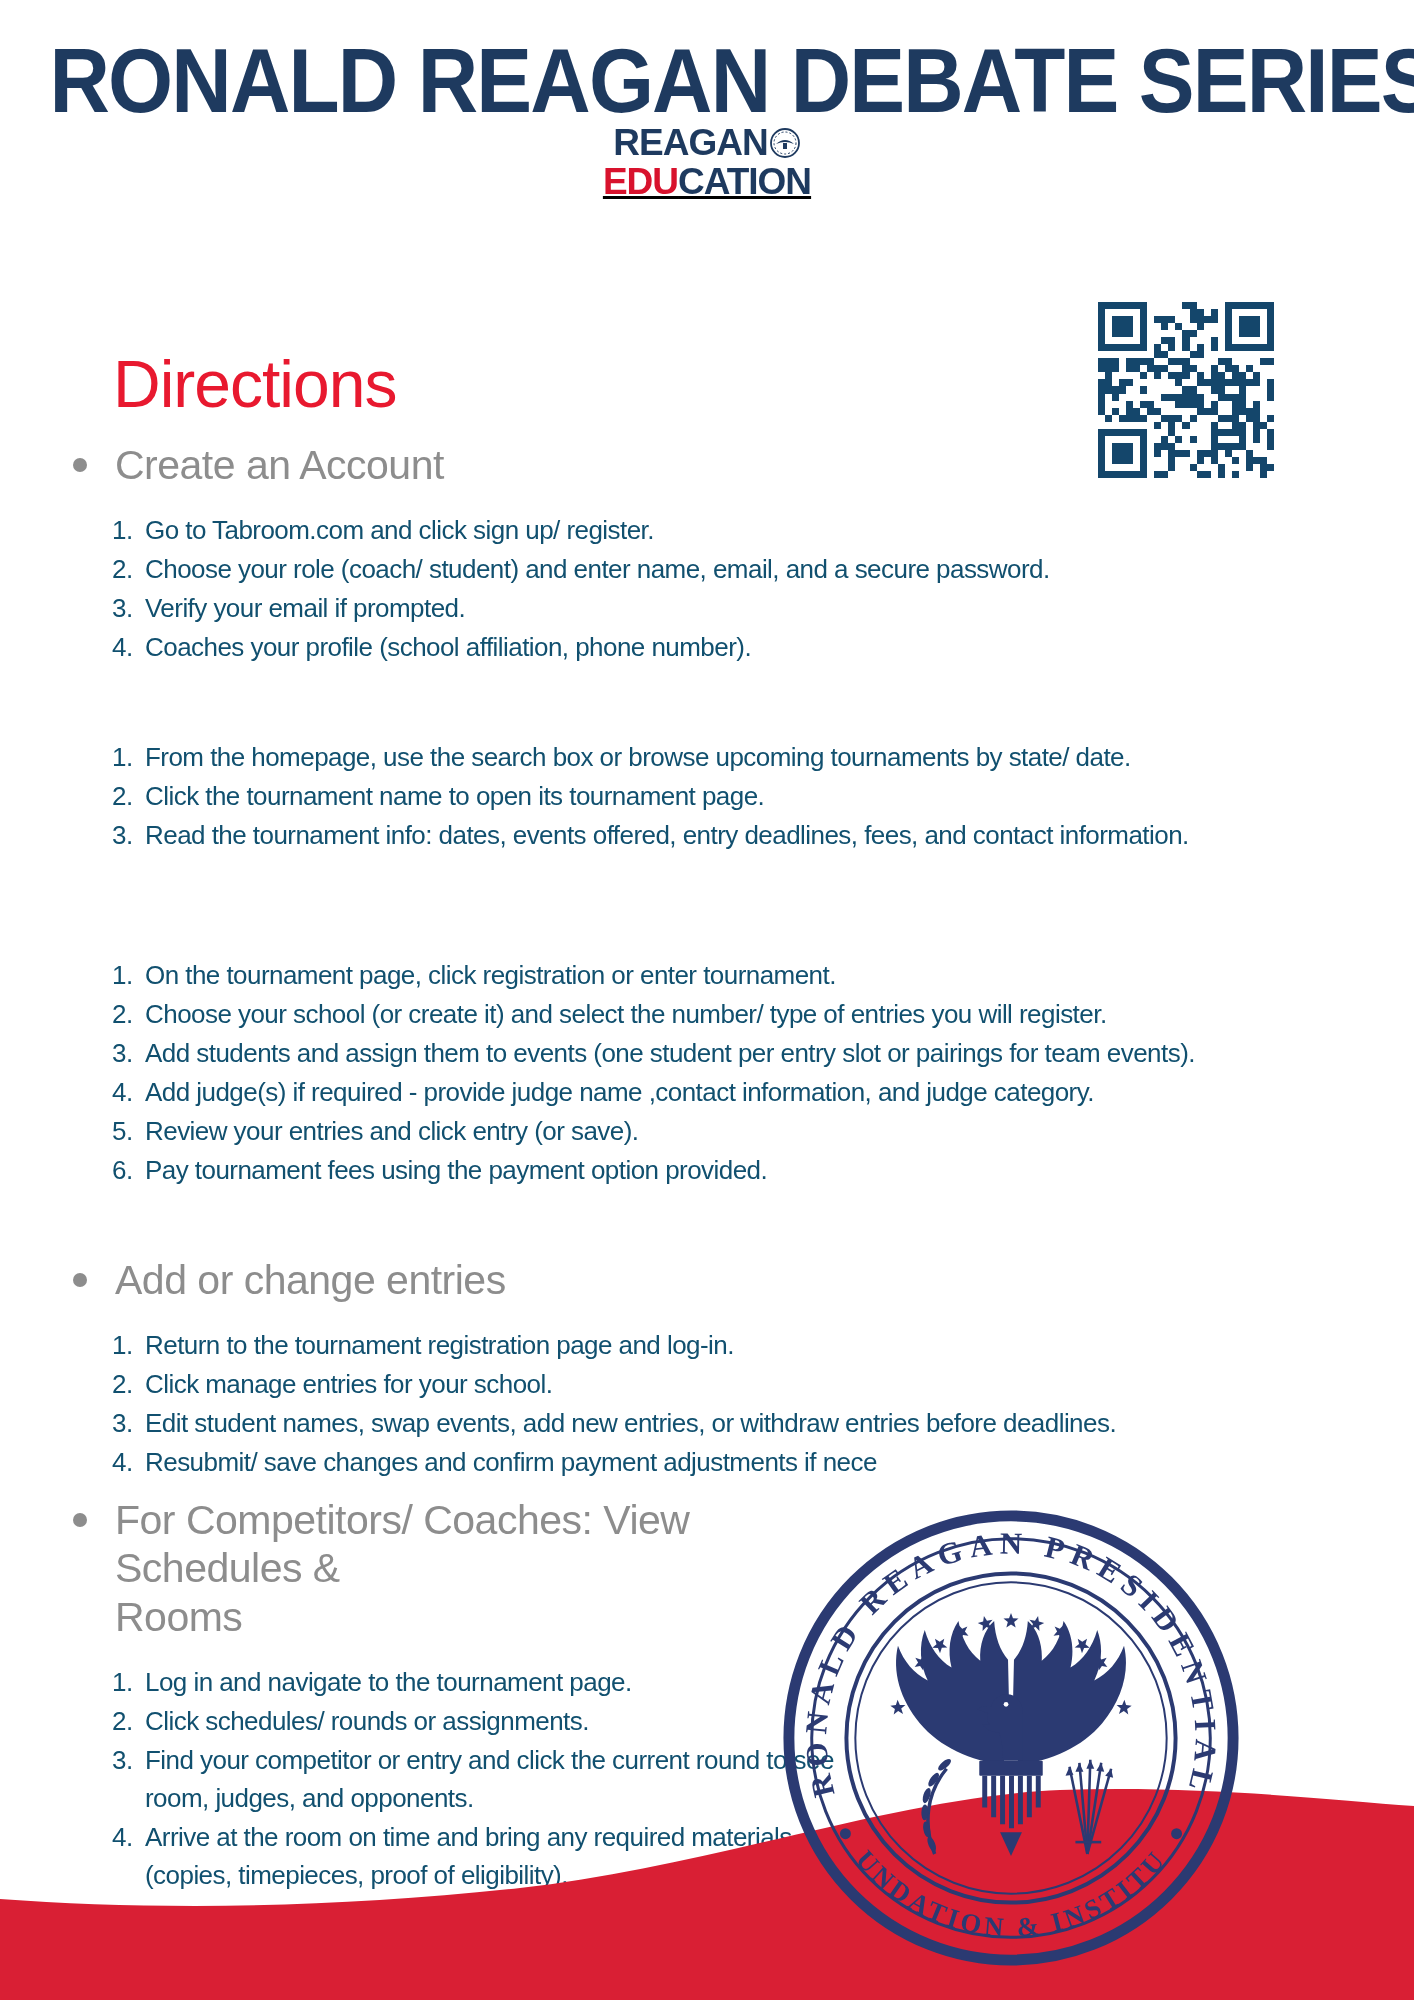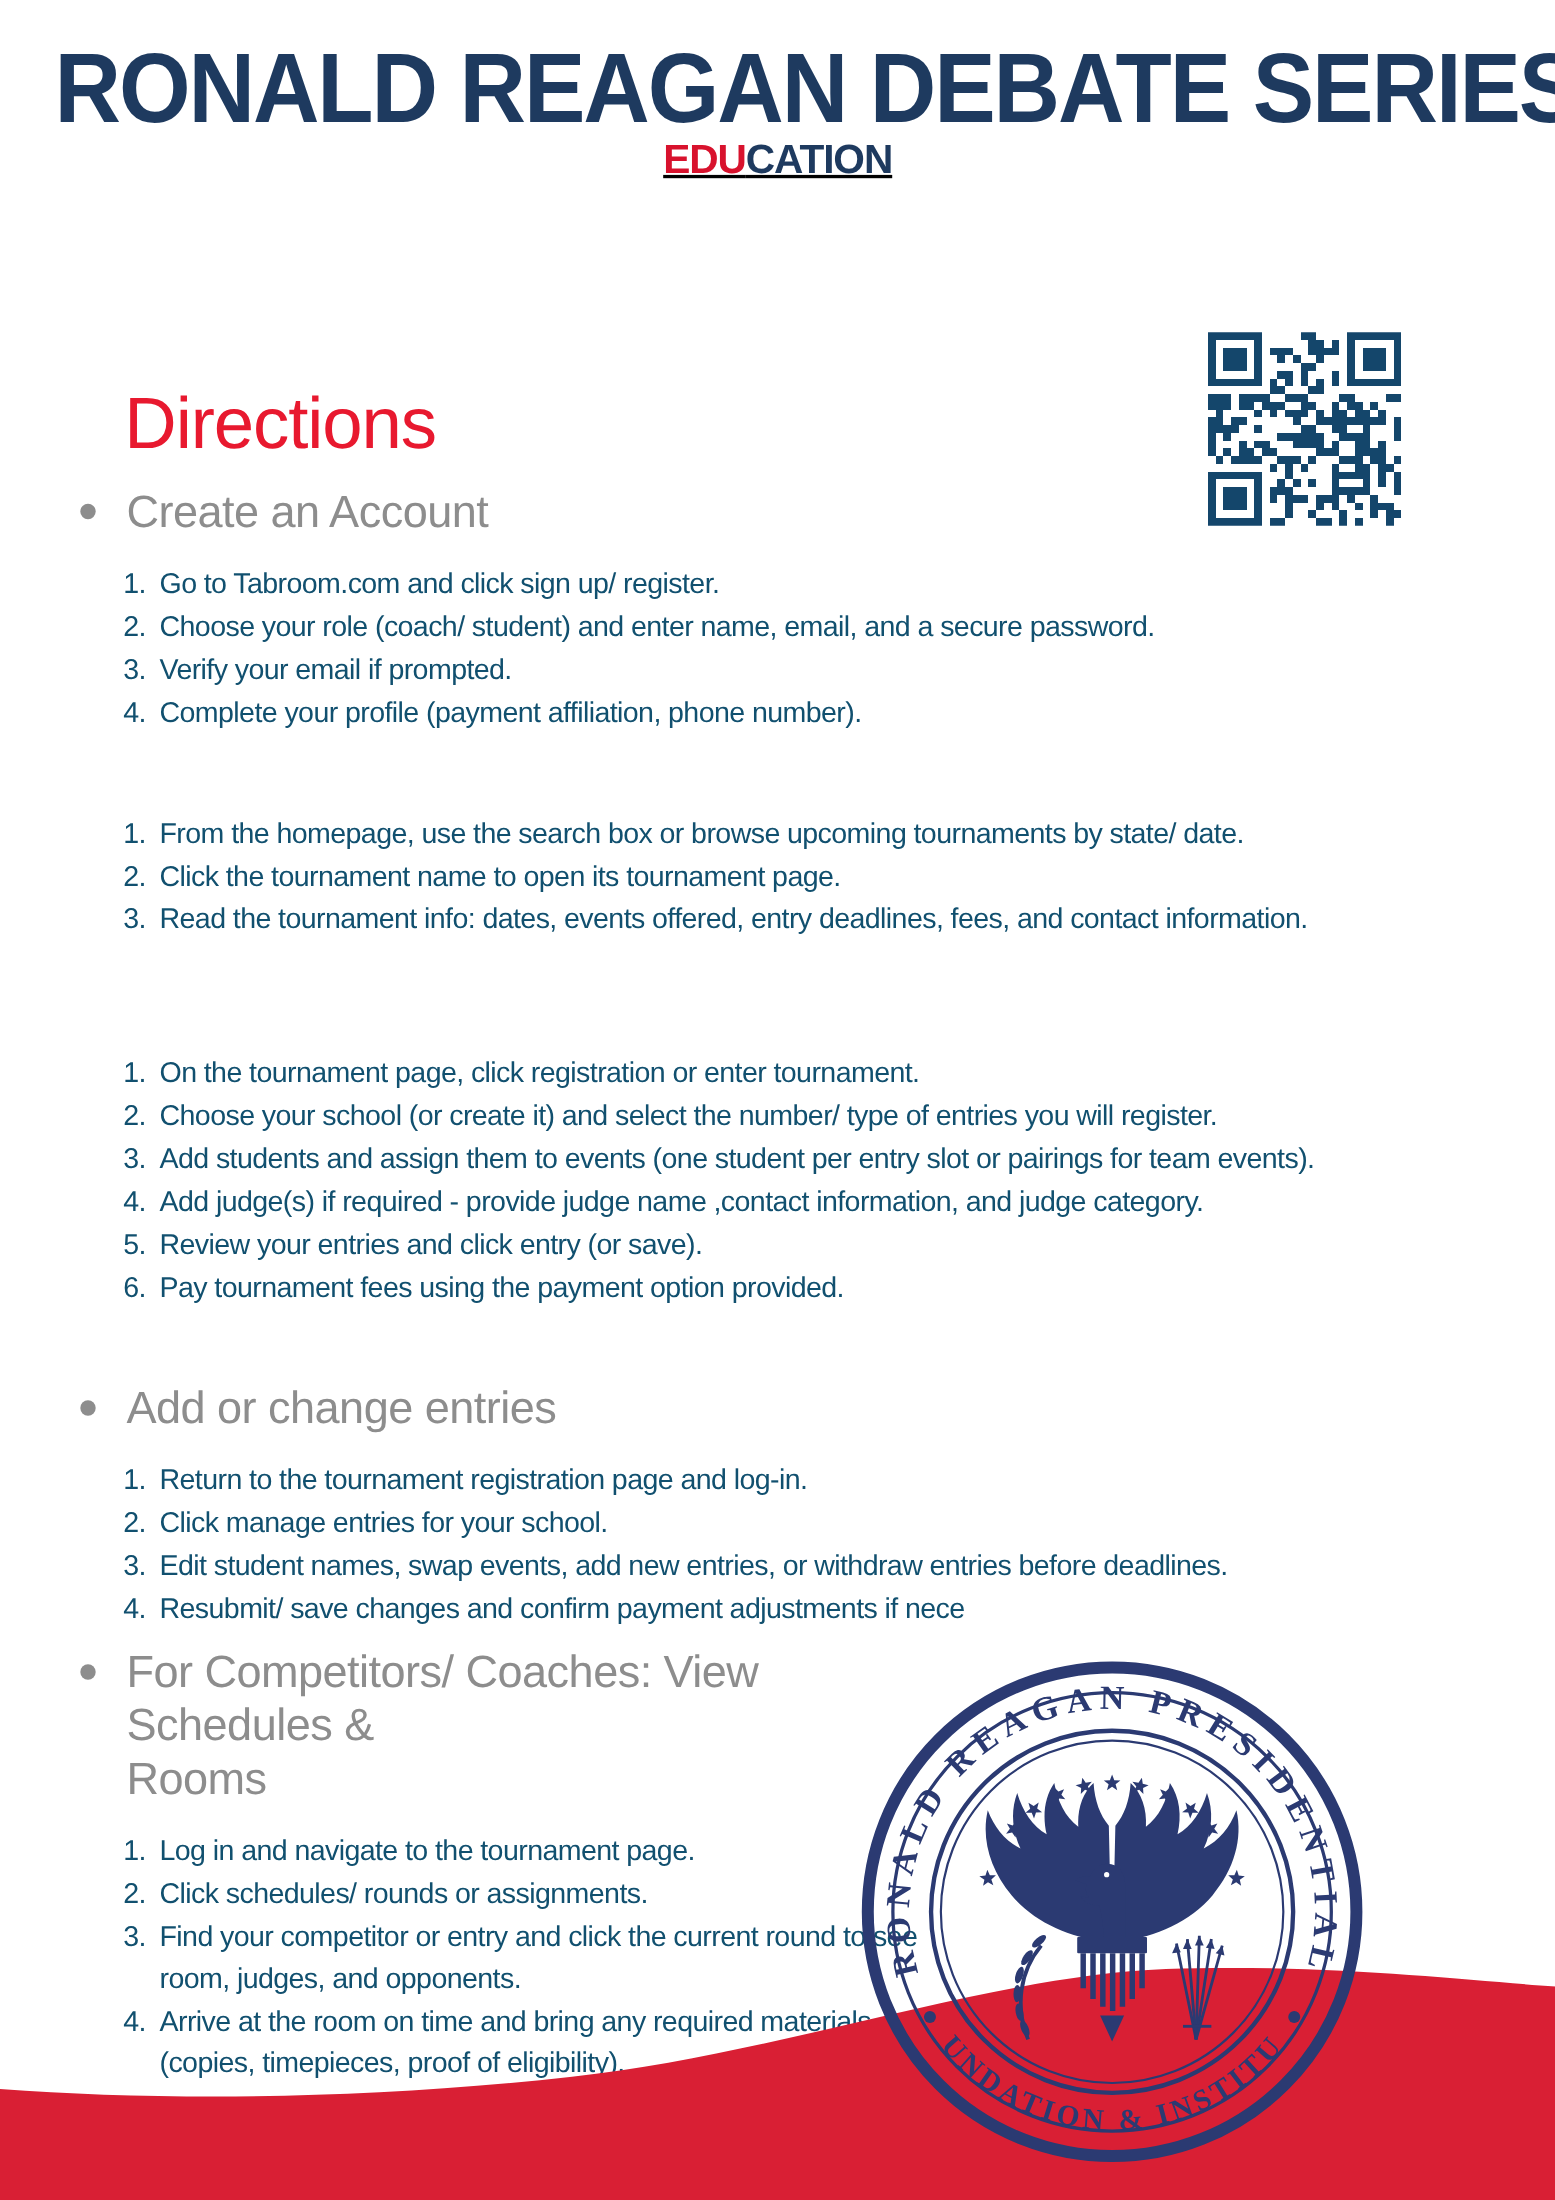--- a/index.html
+++ b/index.html
@@ -55,20 +55,28 @@
   .big-seal{position:absolute;left:778px;top:1505px;width:466px;height:466px;z-index:3;}
 </style>
 </head>
 <body>
 
 <div class="page">
 
   <h1 class="main-title">RONALD REAGAN DEBATE SERIES</h1>
 
   <div class="logo">
+    <div>
+      <span class="l1">REAGAN</span><span class="seal-mini"><svg viewBox="0 0 32 32">
+          <circle cx="16" cy="16" r="14" fill="none" stroke="#1e3a5f" stroke-width="1.8"></circle>
+          <circle cx="16" cy="16" r="11" fill="none" stroke="#1e3a5f" stroke-width="1" stroke-dasharray="2 2"></circle>
+          <path d="M7,17 Q16,9 25,17 Q16,13 7,17 Z" fill="#1e3a5f"></path>
+          <rect x="14" y="16" width="4" height="6" fill="#1e3a5f"></rect>
+        </svg></span>
+    </div>
     <div class="l2"><span class="edu">EDU</span><span class="cation">CATION</span></div>
   </div>
 
 
   <div class="directions">Directions</div>
 
   <div class="qr">
     <svg id="qr-svg" viewBox="0 0 175 175" shape-rendering="crispEdges">
         <rect x="0" y="0" width="7" height="7"></rect>
         <rect x="7" y="0" width="7" height="7"></rect>
@@ -382,21 +390,21 @@
       </svg>
   </div>
 
   <div class="sections">
   <section class="sec">
     <h2>Create an Account</h2>
     <ol>
           <li>Go to Tabroom.com and click sign up/ register.</li>
           <li>Choose your role (coach/ student) and enter name, email, and a secure password.</li>
           <li>Verify your email if prompted.</li>
-          <li>Complete your profile (payment affiliation, phone number).</li>
+          <li>Coaches your profile (school affiliation, phone number).</li>
         </ol>
   </section>
 
   <section class="sec">
     <ol>
           <li>From the homepage, use the search box or browse upcoming tournaments by state/ date.</li>
           <li>Click the tournament name to open its tournament page.</li>
           <li>Read the tournament info: dates, events offered, entry deadlines, fees, and contact information.</li>
         </ol>
   </section>

